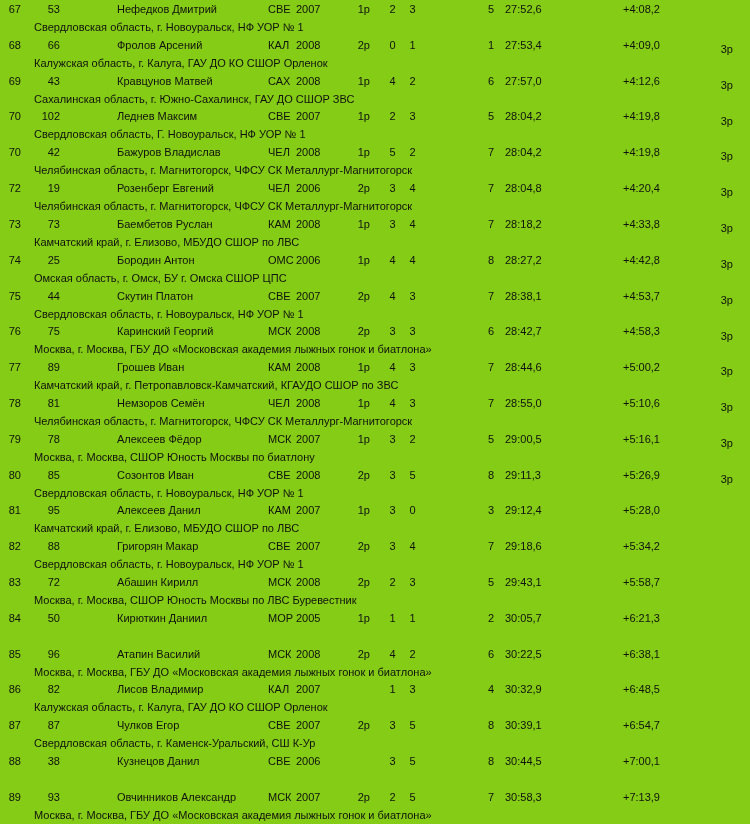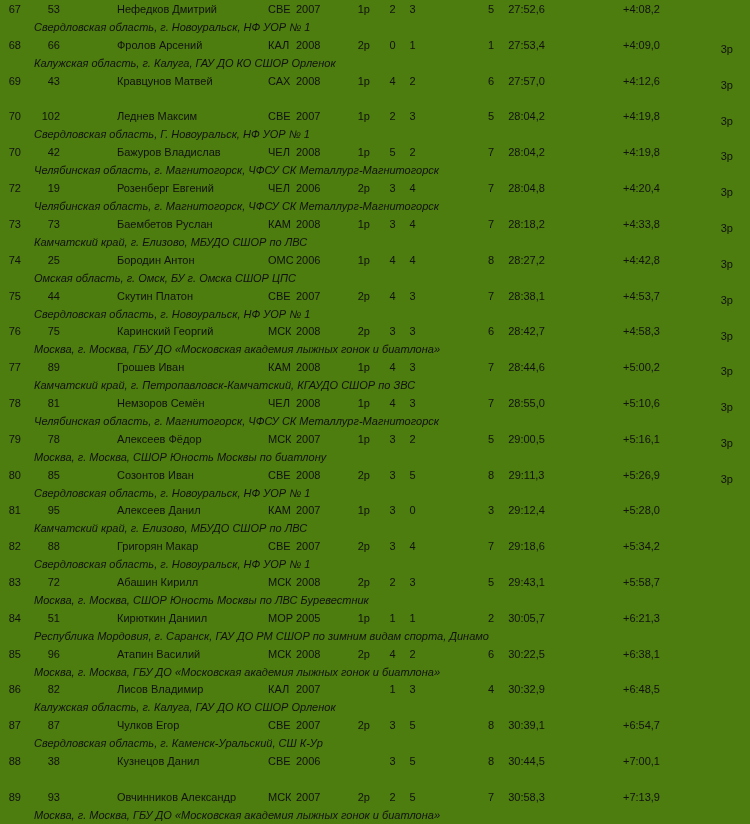--- a/index.html
+++ b/index.html
@@ -1,20 +1,20 @@
 <!DOCTYPE html>
 <html><head>
 <meta charset="utf-8">
 <style>
   html, body { margin: 0; padding: 0; }
   .page {
     position: relative;
     width: 750px;
     height: 824px;
-    background: #4d7c0f;
+    background: #84cc16;
     font-family: "Liberation Sans", sans-serif;
     font-size: 11px;
     color: #111111;
     overflow: hidden;
   }
   #results-list { position: absolute; top: 0; left: 0; right: 0; }
   .entry { position: relative; height: 35.826px; }
   .main-row { position: relative; height: 17px; padding-top: 3px; }
   .main-row .c {
     position: absolute;
@@ -24,30 +24,29 @@
   }
   .c.place  { left: 0px;   width: 21px; text-align: right; }
   .c.bib    { left: 28px;  width: 32px; text-align: right; }
   .c.name   { left: 75px;  font-weight: normal; margin-left: 42px; }
   .c.region { left: 268px; width: 30px; }
   .c.year   { left: 296px; width: 32px; }
   .c.rank   { left: 348px; width: 22px; text-align: right; }
   .c.s1     { left: 386px; width: 13px; text-align: center; }
   .c.s2     { left: 406px; width: 13px; text-align: center; }
   .c.total  { left: 482px; width: 18px; text-align: center; }
-  .c.time   { left: 490px; width: 73px; text-align: center; }
+  .c.time   { left: 505px; width: 73px; text-align: left; }
   .c.gap    { left: 595px; width: 65px; text-align: right; }
   .c.final  { left: 698px; width: 35px; text-align: right; margin-top: 40px; }
   .sub-row { position: relative; height: 16px; }
   .sub-row .club {
     position: absolute;
     left: 34px;
     top: 1px;
     white-space: nowrap;
-    font-style: italic;
     line-height: 13px;
   }
 </style>
 </head>
 <body>
 
 <div class="page">
   <div id="results-list">
   <div class="entry">
     <div class="main-row">
@@ -97,20 +96,23 @@
       <span class="c region">САХ</span>
       <span class="c year">2008</span>
       <span class="c rank">1р</span>
       <span class="c s1">4</span>
       <span class="c s2">2</span>
       <span class="c total">6</span>
       <span class="c time">27:57,0</span>
       <span class="c gap">+4:12,6</span>
       <span class="c final">3р</span>
     </div>
+    <div class="sub-row">
+      <span class="club">Сахалинская область, г. Южно-Сахалинск, ГАУ ДО СШОР ЗВС</span>
+    </div>
   </div>
 
   <div class="entry">
     <div class="main-row">
       <span class="c place">70</span>
       <span class="c bib">102</span>
       <span class="c name">Леднев Максим</span>
       <span class="c region">СВЕ</span>
       <span class="c year">2007</span>
       <span class="c rank">1р</span>
@@ -382,35 +384,32 @@
       <span class="c final"></span>
     </div>
     <div class="sub-row">
       <span class="club">Москва, г. Москва, СШОР Юность Москвы по ЛВС Буревестник</span>
     </div>
   </div>
 
   <div class="entry">
     <div class="main-row">
       <span class="c place">84</span>
-      <span class="c bib">51</span>
+      <span class="c bib">50</span>
       <span class="c name">Кирюткин Даниил</span>
       <span class="c region">МОР</span>
       <span class="c year">2005</span>
       <span class="c rank">1р</span>
       <span class="c s1">1</span>
       <span class="c s2">1</span>
       <span class="c total">2</span>
       <span class="c time">30:05,7</span>
       <span class="c gap">+6:21,3</span>
       <span class="c final"></span>
     </div>
-    <div class="sub-row">
-      <span class="club">Республика Мордовия, г. Саранск, ГАУ ДО РМ СШОР по зимним видам спорта, Динамо</span>
-    </div>
   </div>
 
   <div class="entry">
     <div class="main-row">
       <span class="c place">85</span>
       <span class="c bib">96</span>
       <span class="c name">Атапин Василий</span>
       <span class="c region">МСК</span>
       <span class="c year">2008</span>
       <span class="c rank">2р</span>

